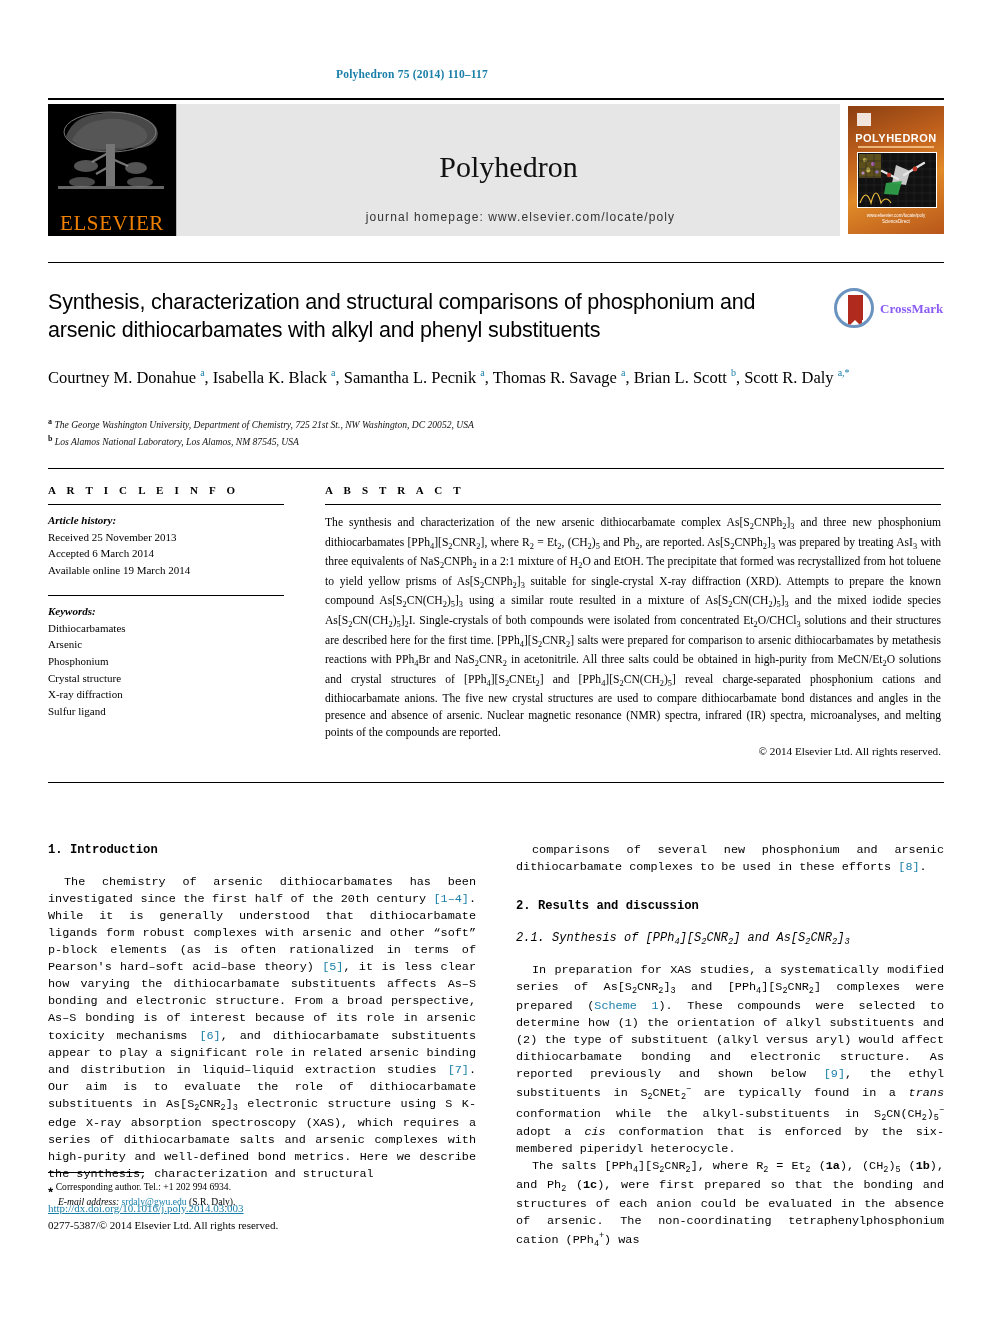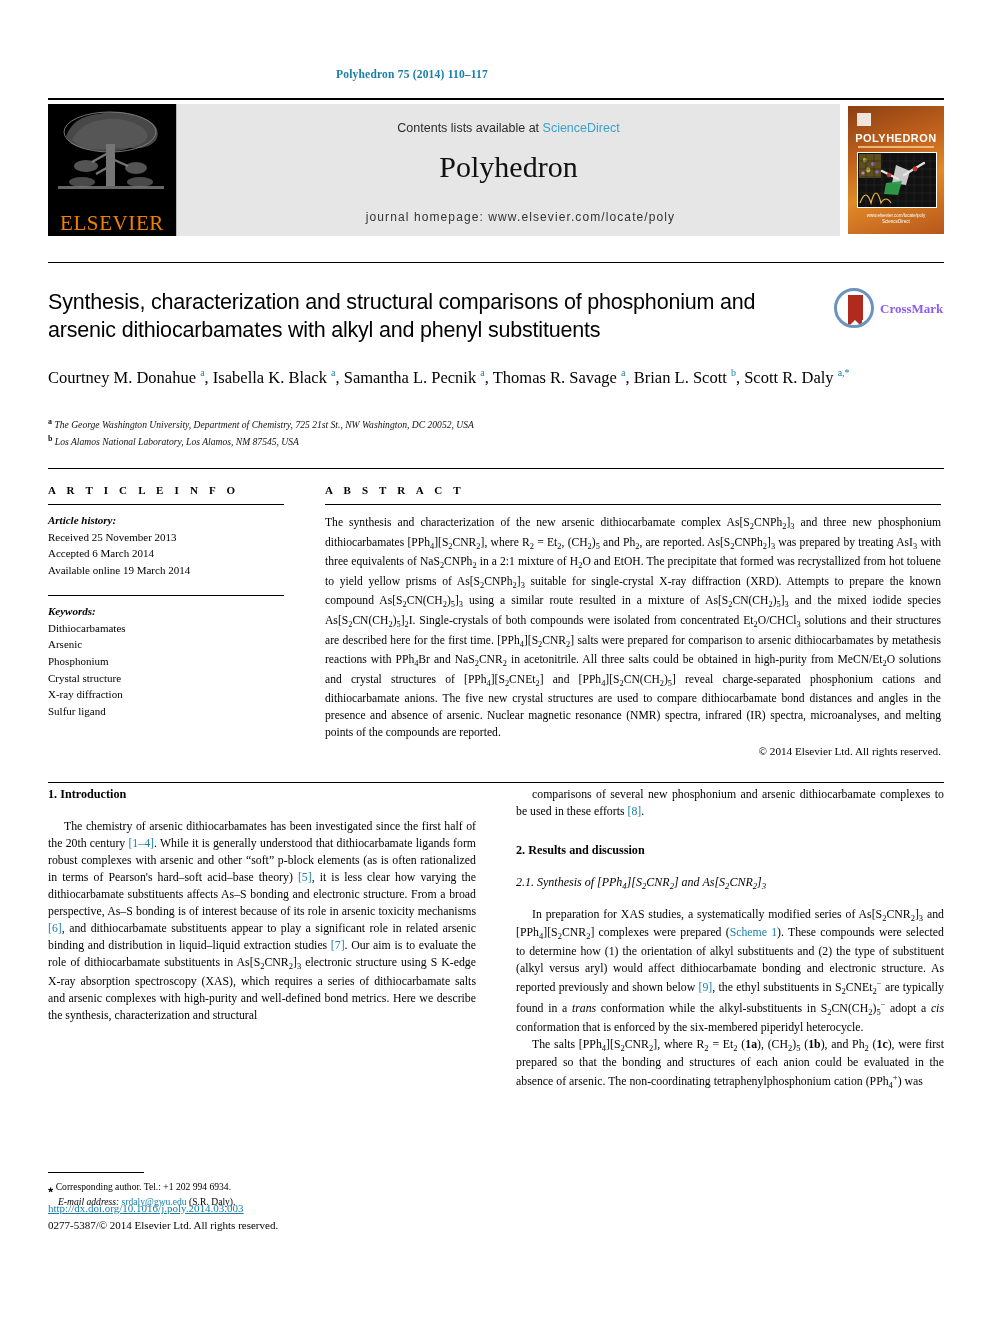--- a/index.html
+++ b/index.html
@@ -257,23 +257,23 @@
   }
   .info-rule-bot {
     position: absolute;
     left: 48px; top: 782px; width: 896px;
     border-top: 1px solid #000;
   }
 
   
   .col {
     position: absolute;
-    top: 786px;
+    top: 842px;
     width: 428px;
-    font-family: Liberation Serif, serif;
+    font-family: Liberation Mono, monospace;
     font-size: 11.8px;
     line-height: 1.45;
     text-align: justify;
     color: #000;
   }
   .col-left { left: 48px; }
   .col-right { left: 516px; }
   .sec-h {
     font-weight: bold;
     font-size: 12.2px;
@@ -345,23 +345,20 @@
             <ellipse cx="84" cy="62" rx="11" ry="6" fill="#a5a5a5" opacity=".6"></ellipse>
             <rect x="6" y="80" width="106" height="3" fill="#777"></rect>
             <ellipse cx="30" cy="76" rx="13" ry="5" fill="#9c9c9c" opacity=".55"></ellipse>
             <ellipse cx="88" cy="76" rx="13" ry="5" fill="#9c9c9c" opacity=".55"></ellipse>
           </g>
         </svg>
         <div class="elsevier-word">ELSEVIER</div>
       </div>
 
       <div class="center-band">
-        <div class="contents-line">
-          <span>Contents lists available at </span><span class="sd">ScienceDirect</span>
-        </div>
         <div class="journal-name">Polyhedron</div>
         <div class="homepage-line">journal homepage: www.elsevier.com/locate/poly</div>
       </div>
 
       <div class="cover-box">
         <div class="cover">
           <div class="cover-logo"></div>
           <div class="cover-title">POLYHEDRON</div>
           <div class="cover-rule"></div>
           <div class="cover-img">

